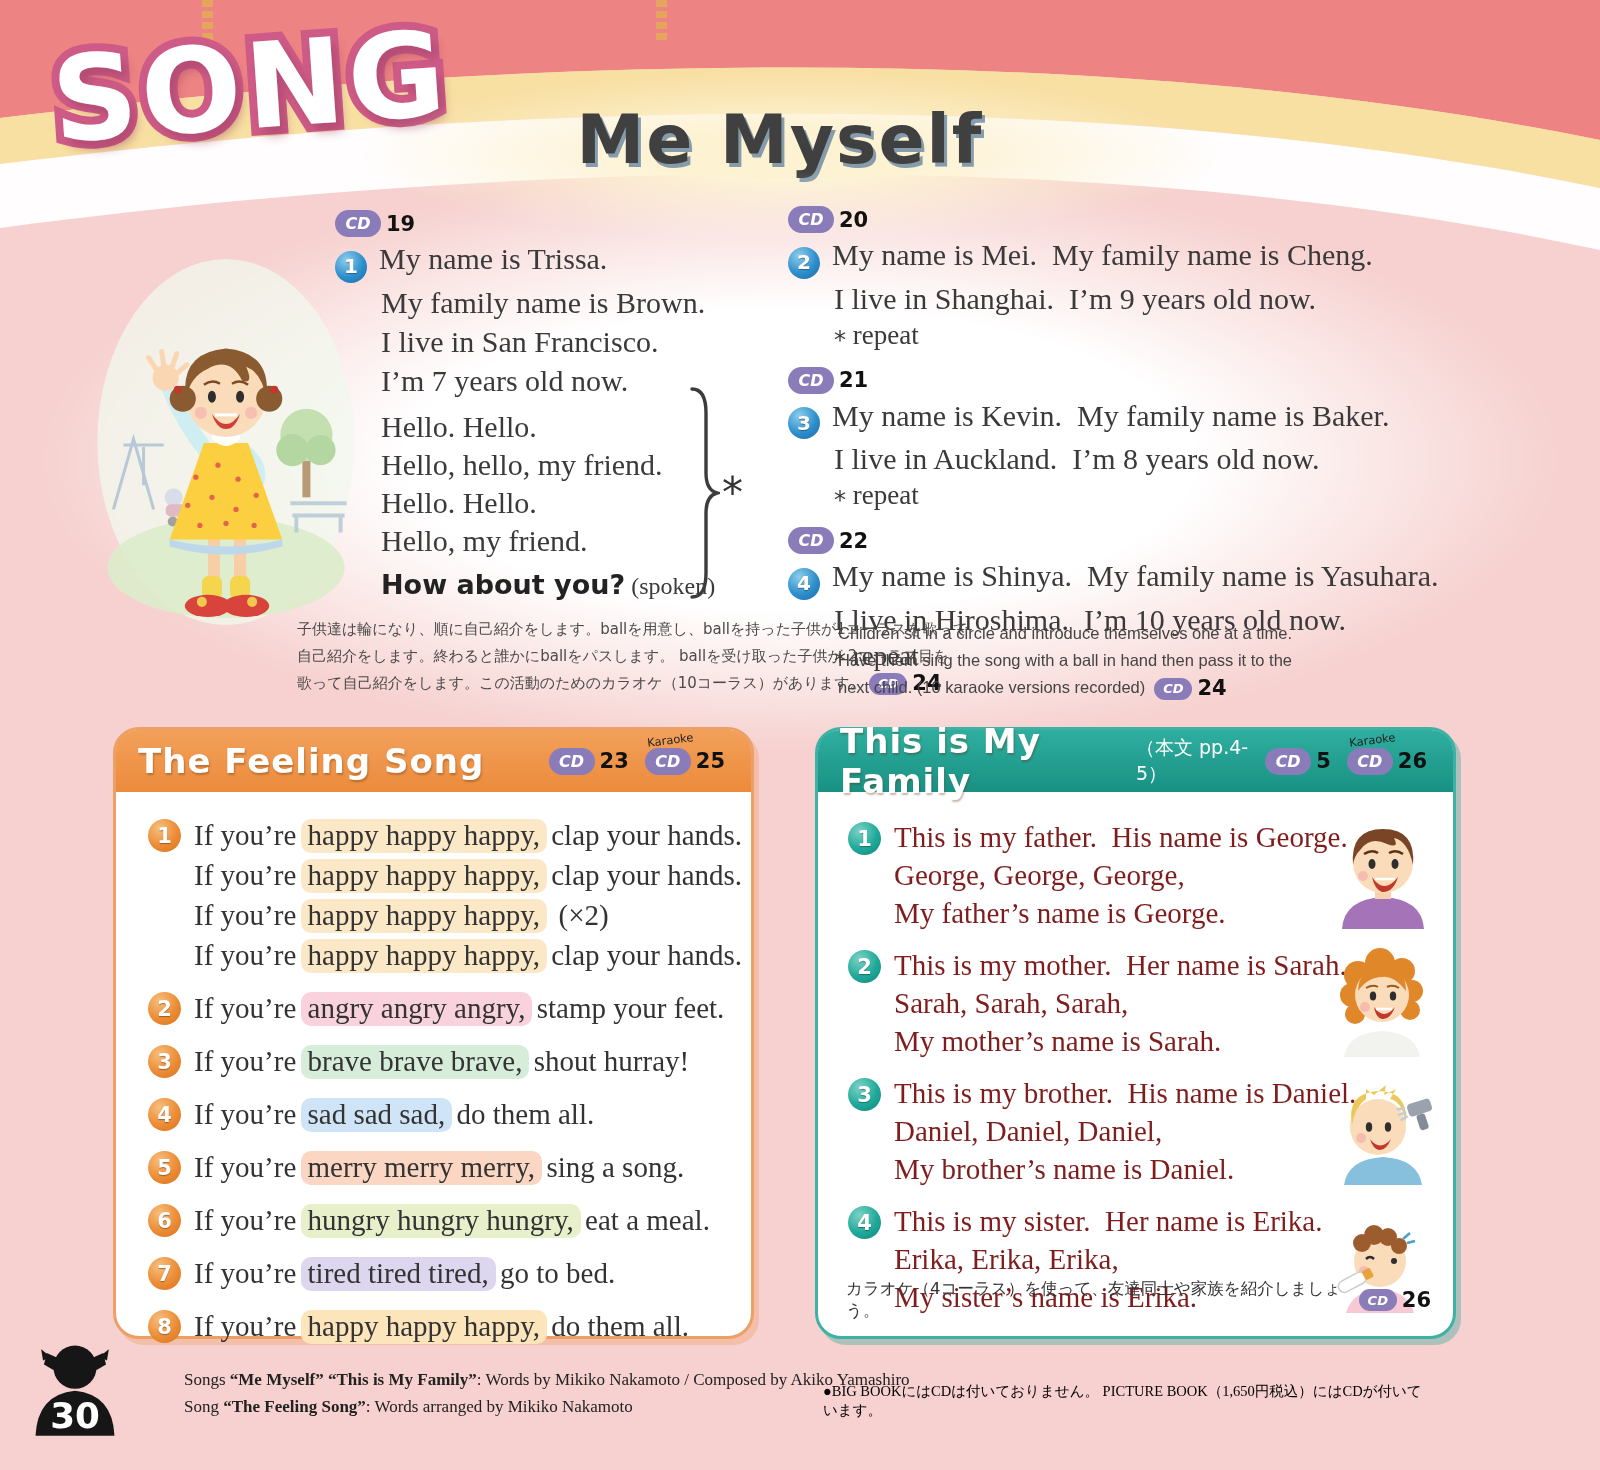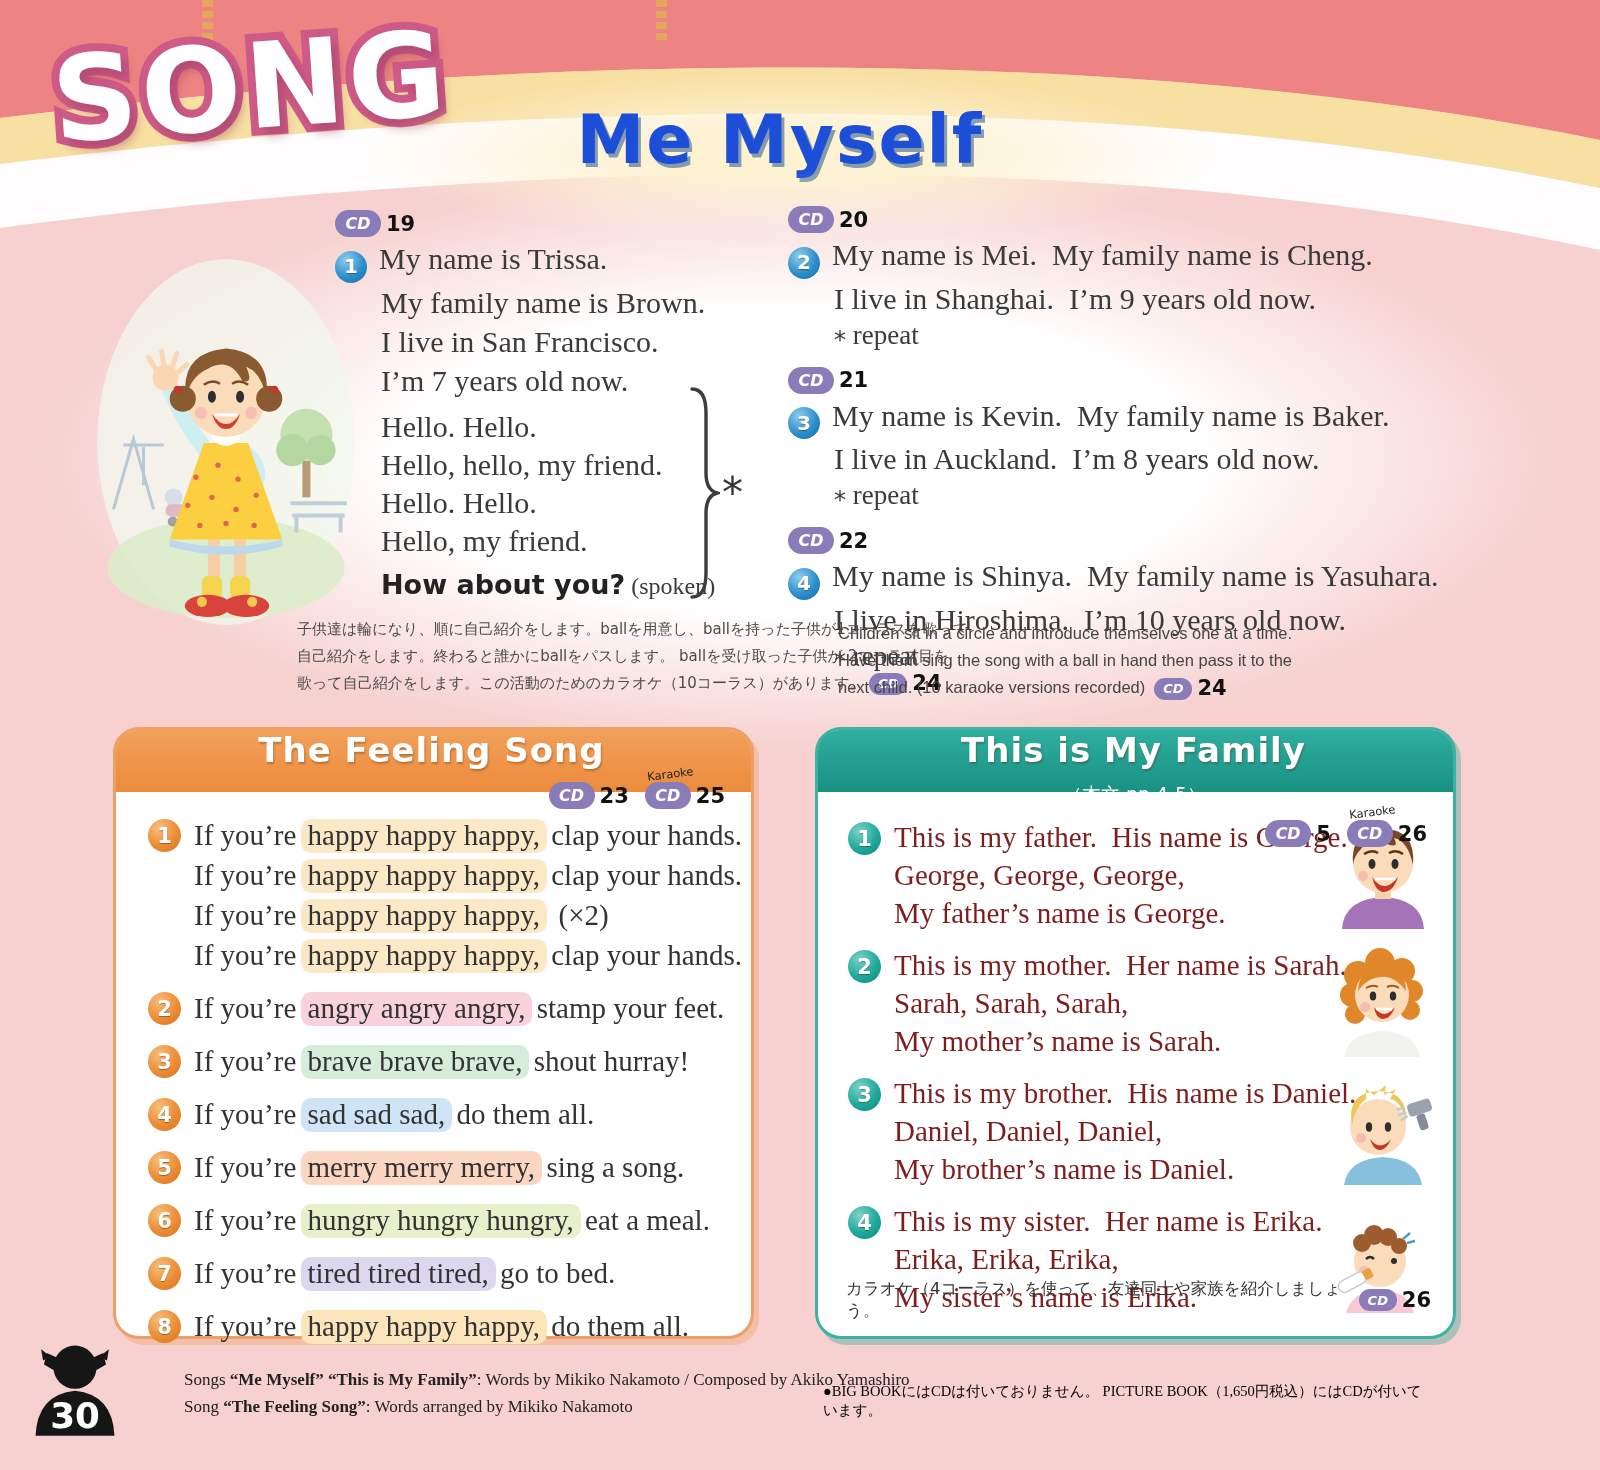--- a/index.html
+++ b/index.html
@@ -24,21 +24,21 @@
     transform:rotate(-4deg);
     text-shadow:6px 9px 10px rgba(150,60,95,.45);
   }
   .title-glow{
     position:absolute;left:360px;top:70px;width:860px;height:170px;
     background:radial-gradient(closest-side,#fdf2d2 30%,rgba(253,242,210,0));
   }
   .page-title{
     position:absolute;left:500px;top:100px;width:560px;text-align:center;
     font-family:"DejaVu Sans", sans-serif;
-    font-size:68px;font-weight:800;color:#1d4ed8;letter-spacing:2px;
+    font-size:68px;font-weight:800;color:#404040;letter-spacing:2px;
     text-shadow:3px 4px 0 rgba(15,70,130,.5);
   }
   
   .mm-glow{
     position:absolute;left:40px;top:170px;width:1520px;height:580px;
     background:radial-gradient(closest-side,#ffffff 52%,rgba(255,255,255,0));
   }
   .girl-art{position:absolute;left:92px;top:246px;width:268px;height:382px;}
   .mm-col{position:absolute;color:#3a3a3a;}
   #mm-left{left:335px;top:210px;width:420px;}
@@ -91,21 +91,21 @@
     font-family:"Liberation Sans", sans-serif;
     font-size:16.5px;line-height:27px;color:#444;
   }
   .note-line{white-space:pre;}
   
   .panel{position:absolute;top:727px;width:641px;height:612px;background:#fff;border-radius:26px;box-sizing:border-box;}
   .panel.feeling{left:113px;border:3px solid #eda066;box-shadow:5px 6px 0 rgba(234,150,80,.30);}
   .panel.family{left:815px;border:3px solid #3db2a4;box-shadow:5px 6px 0 rgba(40,160,145,.35);}
   .panel-header{
     height:62px;border-radius:22px 22px 0 0;display:flex;align-items:center;
-    padding:0 26px 0 22px;box-sizing:border-box;gap:12px;flex-direction:column;
+    padding:0 26px 0 22px;box-sizing:border-box;gap:12px;
   }
   .feeling .panel-header{background:linear-gradient(180deg,#f2a05b,#ec8b3c);}
   .family .panel-header{background:linear-gradient(180deg,#2fae9f,#189183);}
   .panel-title{
     font-family:"DejaVu Sans", sans-serif;font-weight:800;font-size:34px;color:#fff;
     letter-spacing:1px;text-shadow:1px 2px 2px rgba(90,50,10,.35);
   }
   .panel-sub{font-family:"DejaVu Sans", sans-serif;font-size:19px;color:#fff;margin-left:2px;}
   .header-badges{margin-left:auto;display:flex;align-items:center;gap:16px;}
   

